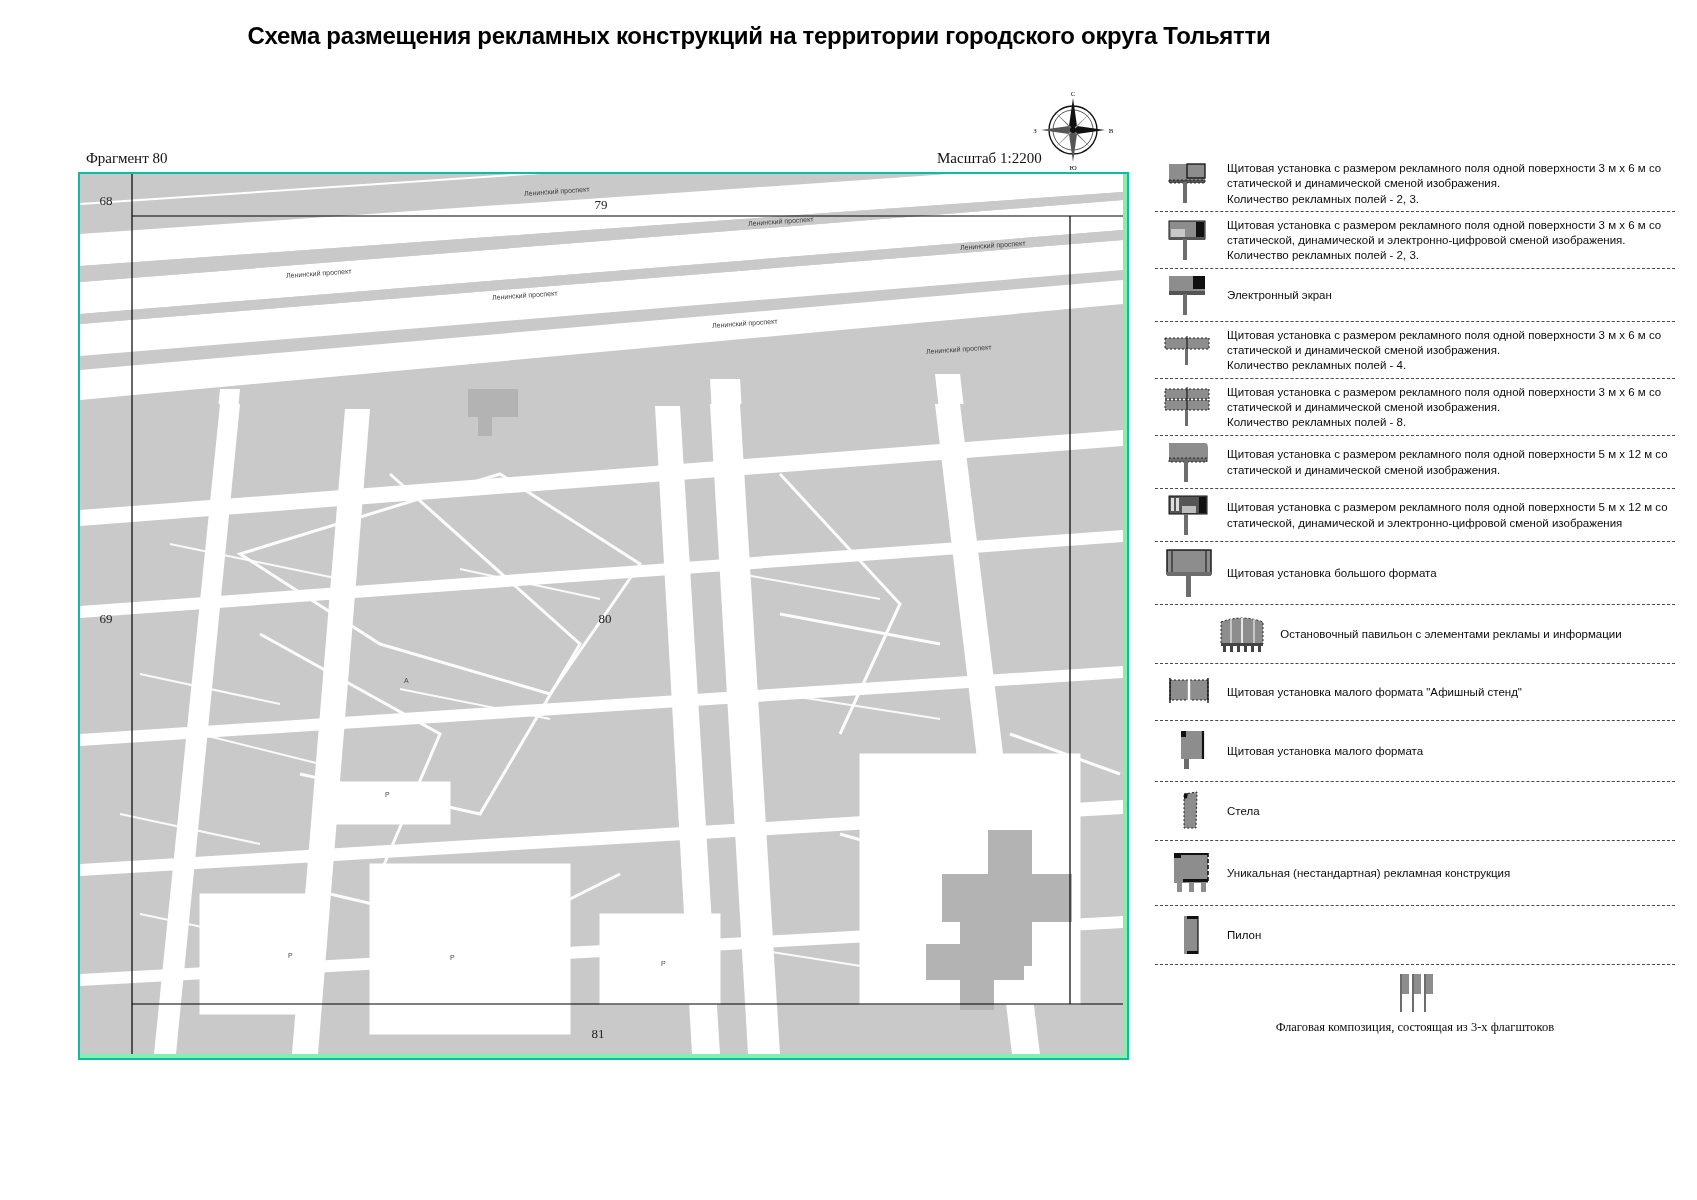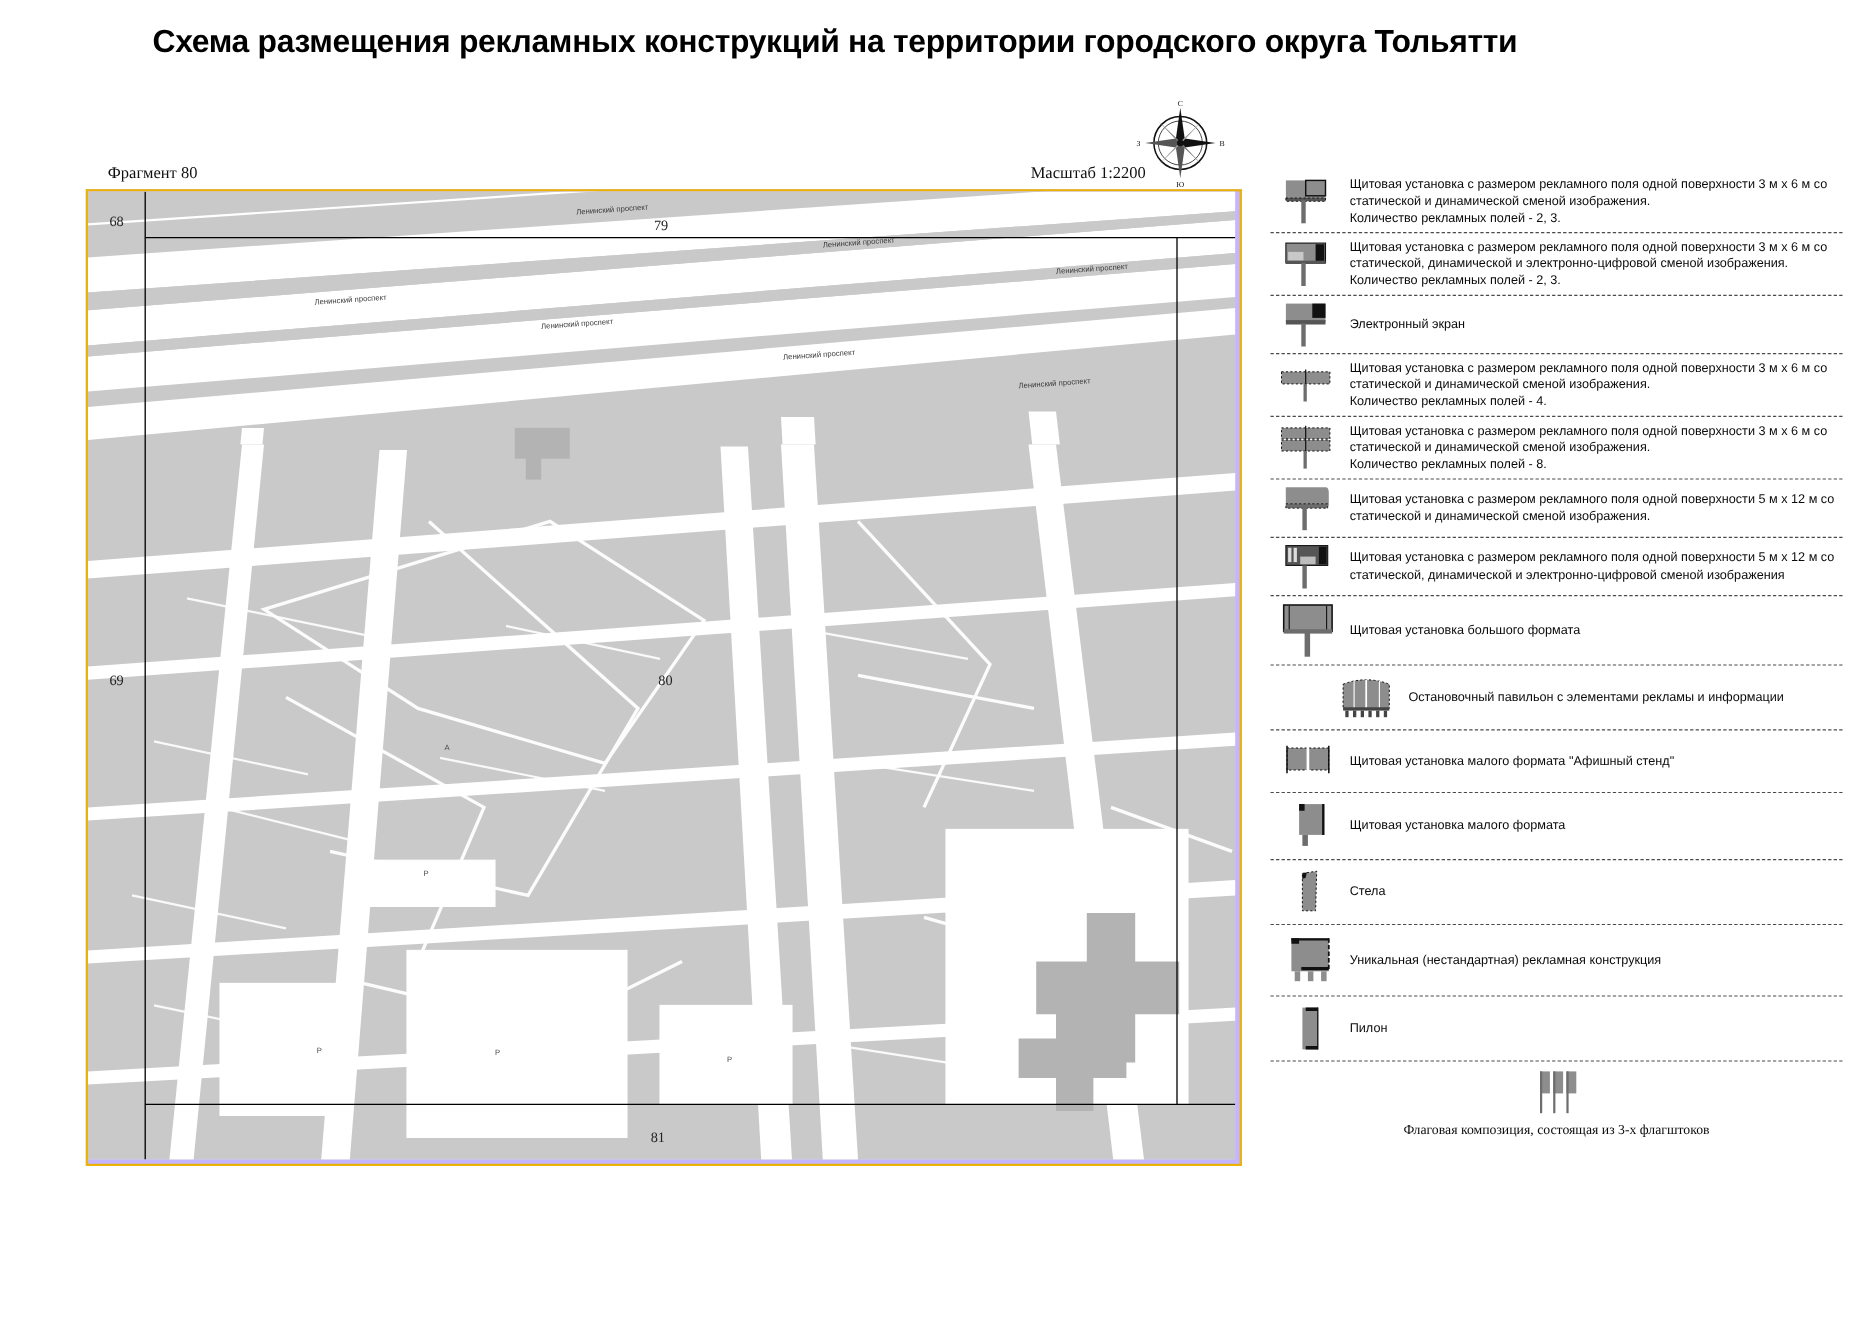--- a/index.html
+++ b/index.html
@@ -3,40 +3,40 @@
 <meta charset="utf-8">
 <style>
   html,body{margin:0;padding:0;}
   body{
     width:1697px;height:1200px;background:#ffffff;
     font-family:"Liberation Sans", sans-serif;
     color:#000;overflow:hidden;position:relative;
   }
   #page-title{
     position:absolute;top:22px;left:0;width:1518px;text-align:center;
-    font-size:29px;font-weight:bold;letter-spacing:-0.3px;
+    font-size:24px;font-weight:bold;letter-spacing:-0.3px;
     font-family:"Liberation Sans", sans-serif;
   }
 
   
   #compass{position:absolute;left:1031px;top:88px;width:84px;height:84px;}
   #compass svg{display:block;}
 
   
   .map-meta{
     position:absolute;font-family:"Liberation Serif", serif;
     font-size:15px;color:#111;
   }
-  #fragment-label{left:86px;top:150px;margin-left:12px;}
+  #fragment-label{left:86px;top:150px;}
   #scale-label{left:937px;top:150px;}
 
   
   #map-frame{
     position:absolute;left:78px;top:172px;width:1047px;height:884px;
-    border:2px solid #eab308;background:#c4b5fd;overflow:hidden;
+    border:2px solid #14b8a6;background:#86efac;overflow:hidden;
   }
   #map-canvas{position:absolute;inset:0;}
   #map-canvas svg{display:block;}
 
   
 
   .grid-num{
     position:absolute;font-family:"Liberation Serif", serif;font-size:13px;
     color:#222;text-align:center;width:26px;
   }

